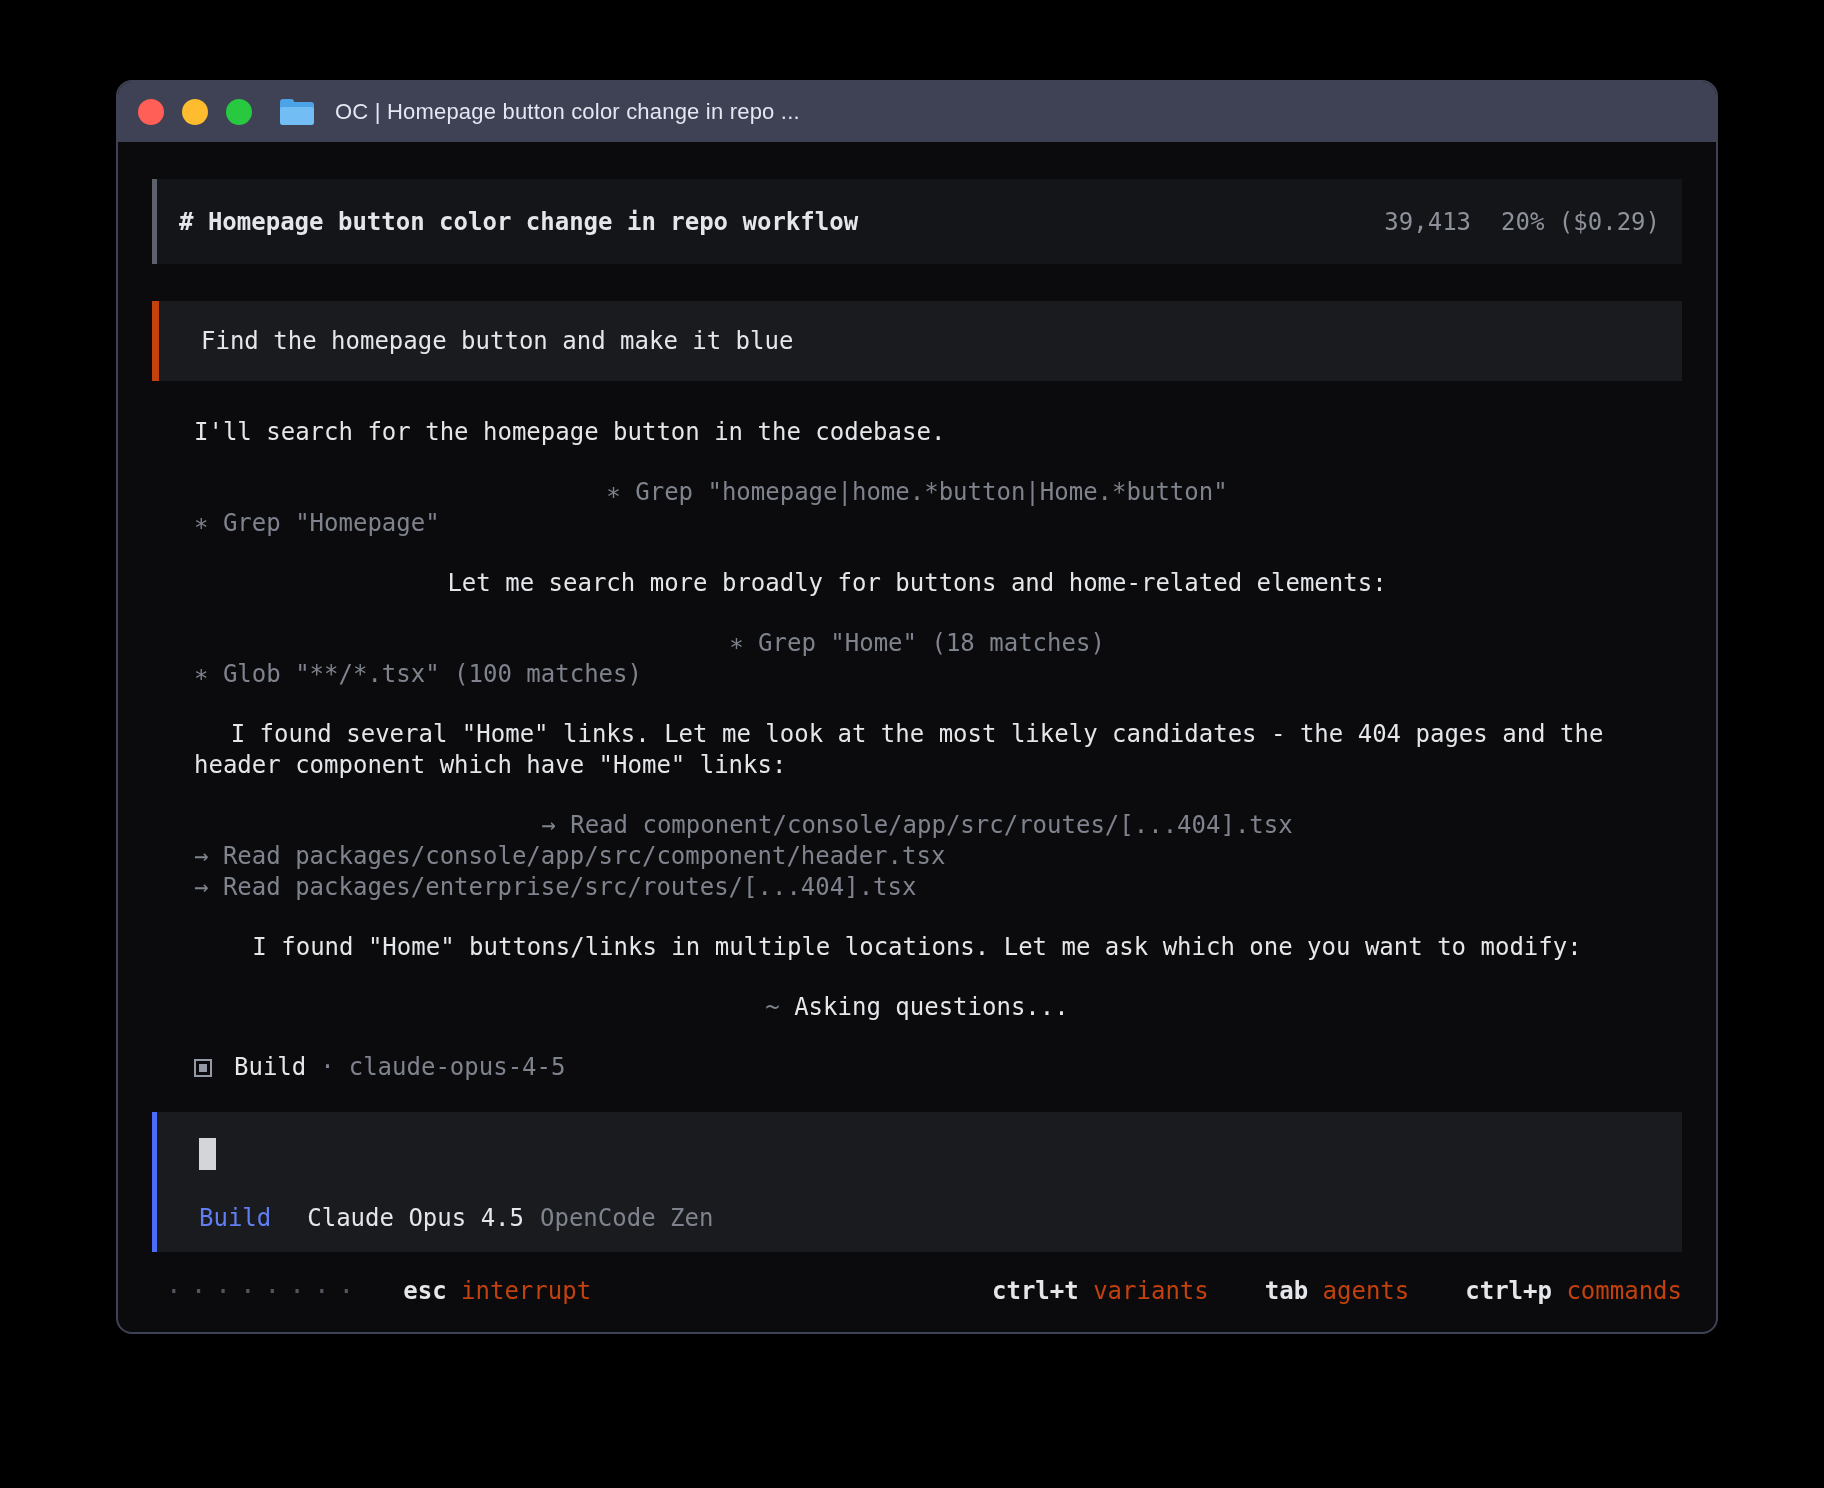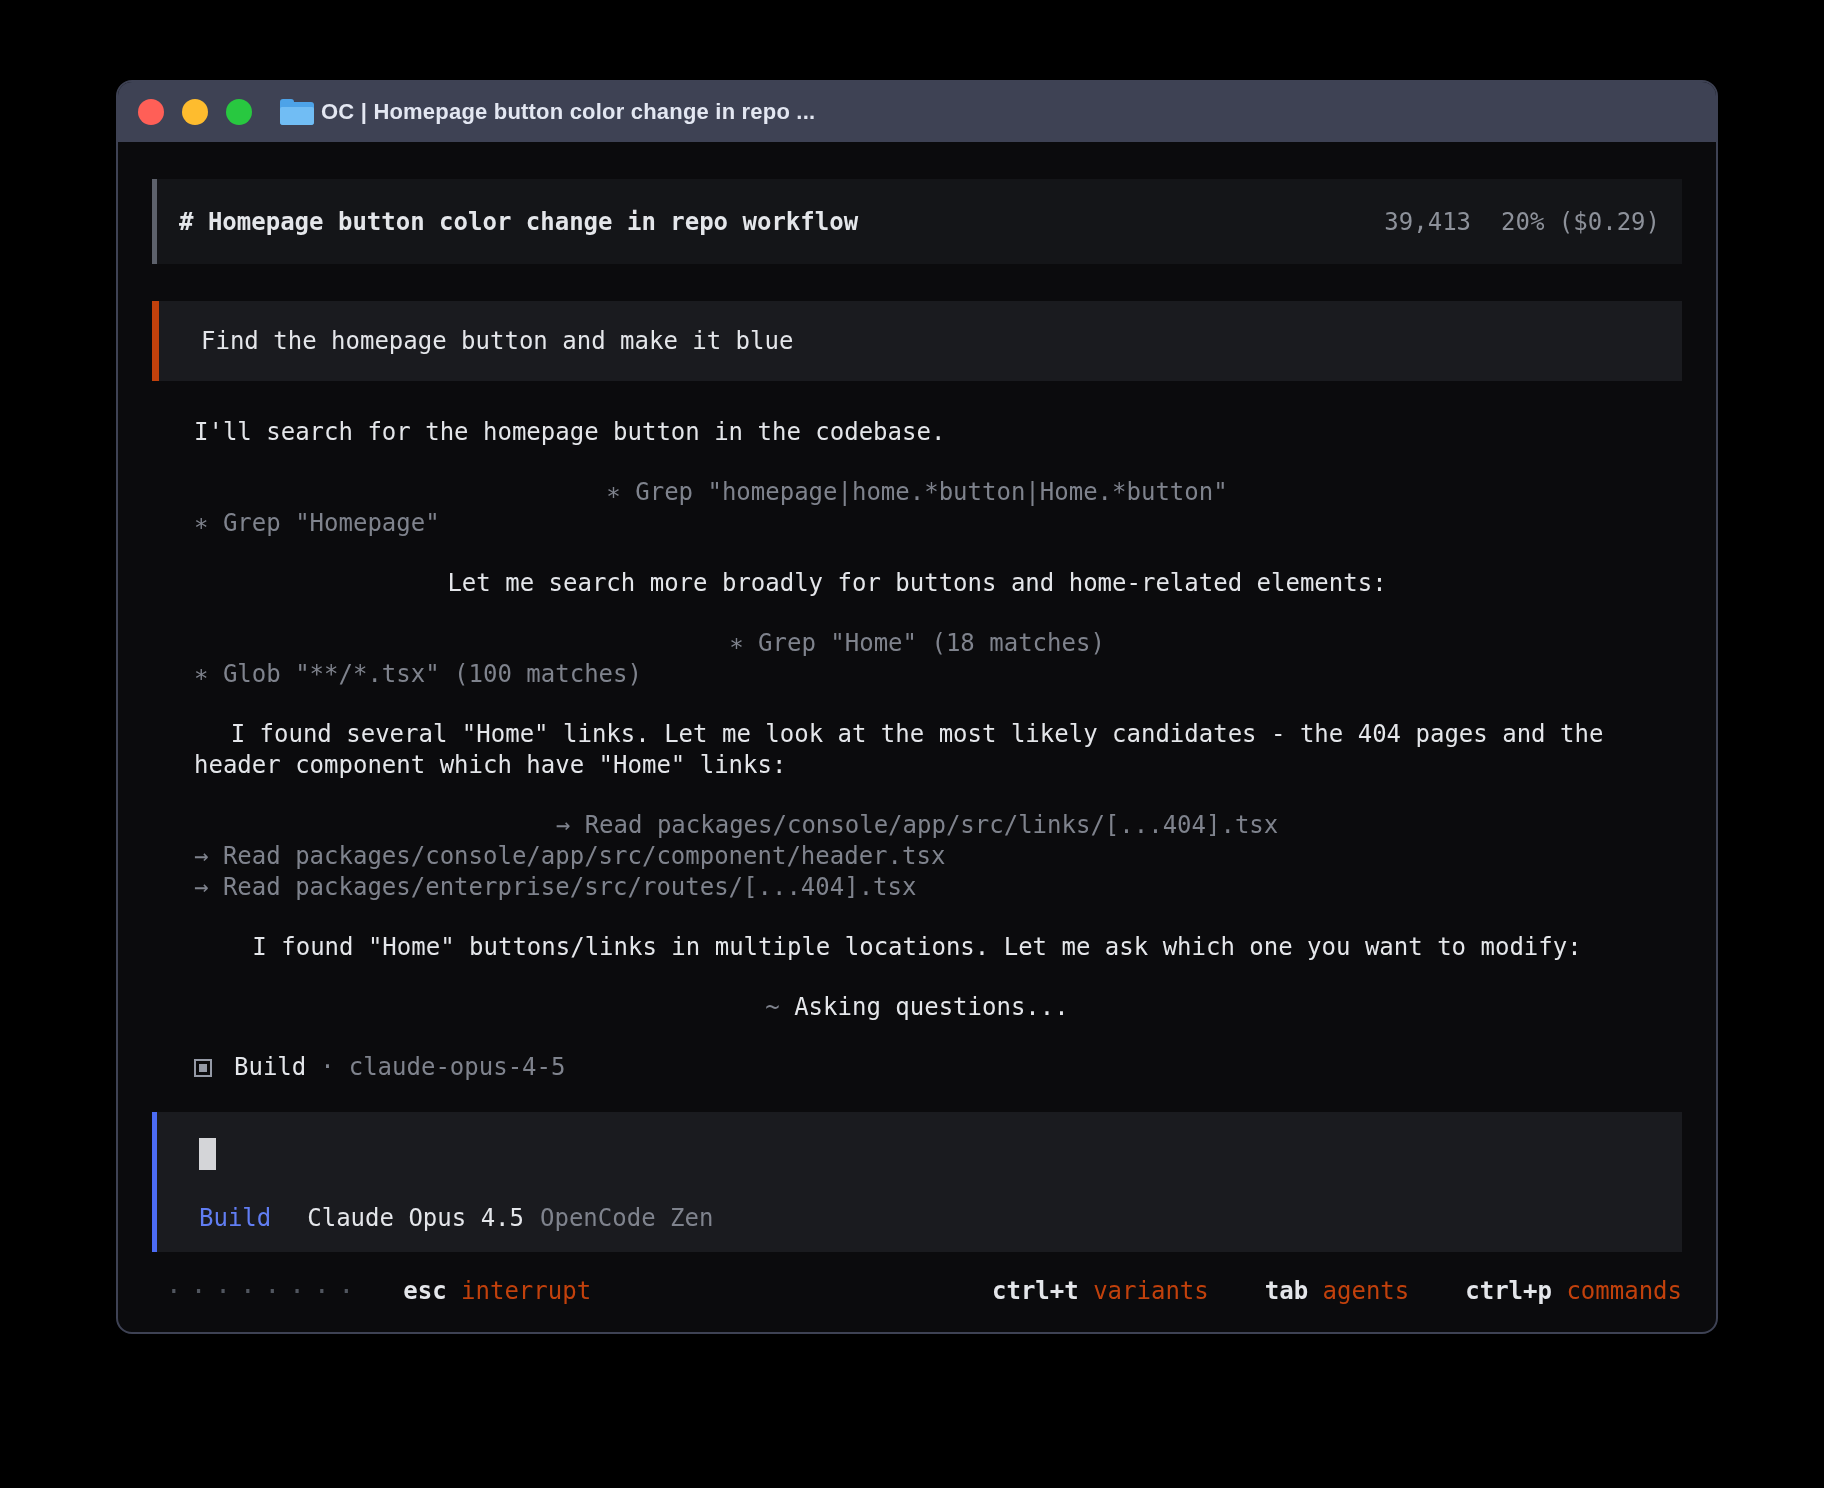--- a/index.html
+++ b/index.html
@@ -28,21 +28,21 @@
   }
   .folder .tab {
     position:absolute; left:0; top:0; width:14px; height:8px;
     background:#4da3e8; border-radius:3px 3px 0 0;
   }
   .folder .front {
     position:absolute; left:0; top:8px; width:34px; height:18px;
     background:#71bdf4; border-radius:2px 2px 3px 3px;
   }
   .titlebar-title {
-    margin-left:7px; color:#e3e7f2; font-weight:bold; font-size:22px; letter-spacing:0.2px;
+    margin-left:21px; color:#e3e7f2; font-weight:normal; font-size:22px; letter-spacing:0.2px;
   }
 
   .content { padding:0 34px; }
 
   .session-header {
     margin-top:37px; height:85px; background:#141518;
     border-left:5px solid #5d616b; display:flex; align-items:center;
     justify-content:space-between; padding:0 22px;
   }
   .session-title { color:#e4e6ea; font-weight:bold; font-size:24px; }
@@ -132,21 +132,21 @@
       <div class="line t-dim">∗ Grep "Homepage"</div>
 
       <div class="line gap t-white">Let me search more broadly for buttons and home-related elements:</div>
 
       <div class="line gap t-dim">∗ Grep "Home" (18 matches)</div>
       <div class="line t-dim">∗ Glob "**/*.tsx" (100 matches)</div>
 
       <div class="line gap t-white">I found several "Home" links. Let me look at the most likely candidates - the 404 pages and the</div>
       <div class="line t-white">header component which have "Home" links:</div>
 
-      <div class="line gap t-dim">→ Read packages/console/app/src/links/[...404].tsx</div>
+      <div class="line gap t-dim">→ Read component/console/app/src/routes/[...404].tsx</div>
       <div class="line t-dim">→ Read packages/console/app/src/component/header.tsx</div>
       <div class="line t-dim">→ Read packages/enterprise/src/routes/[...404].tsx</div>
 
       <div class="line gap t-white">I found "Home" buttons/links in multiple locations. Let me ask which one you want to modify:</div>
 
       <div class="line gap"><span class="t-dim">~ </span><span class="t-white">Asking questions...</span></div>
 
       <div class="line gap agent-line">
         <span class="agent-icon"><span class="inner"></span></span>
         <span class="agent-name">Build</span>

